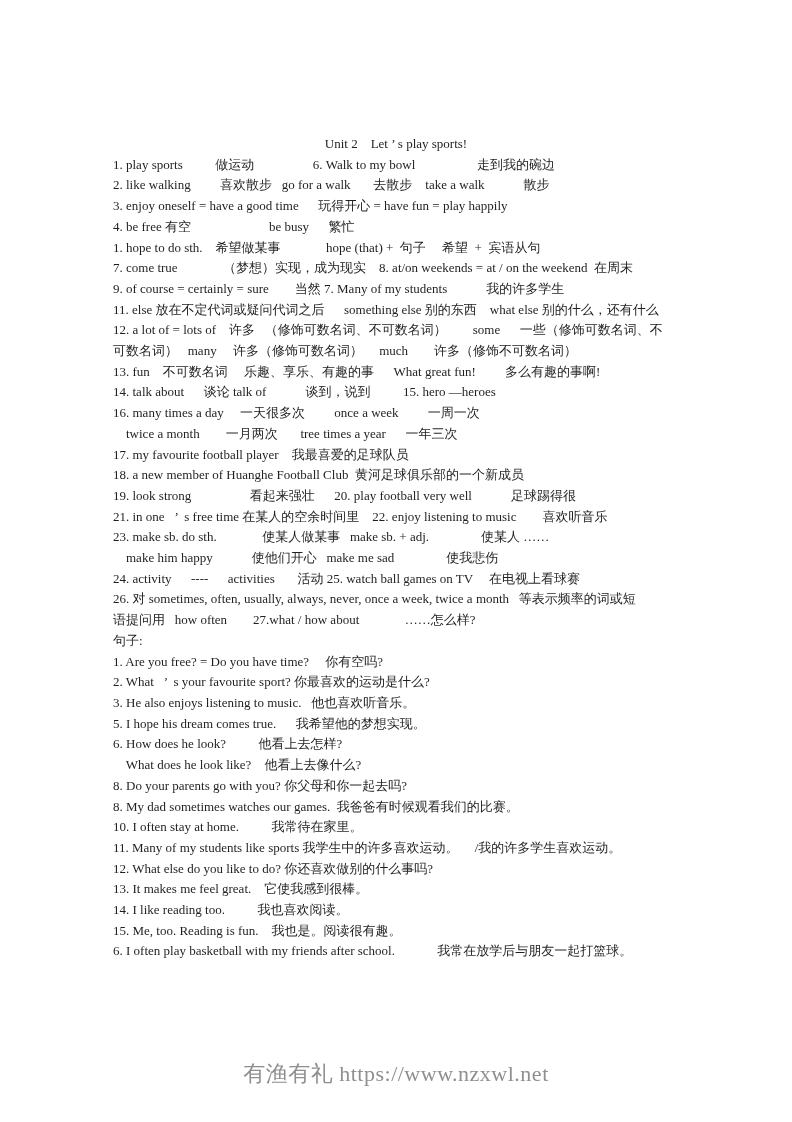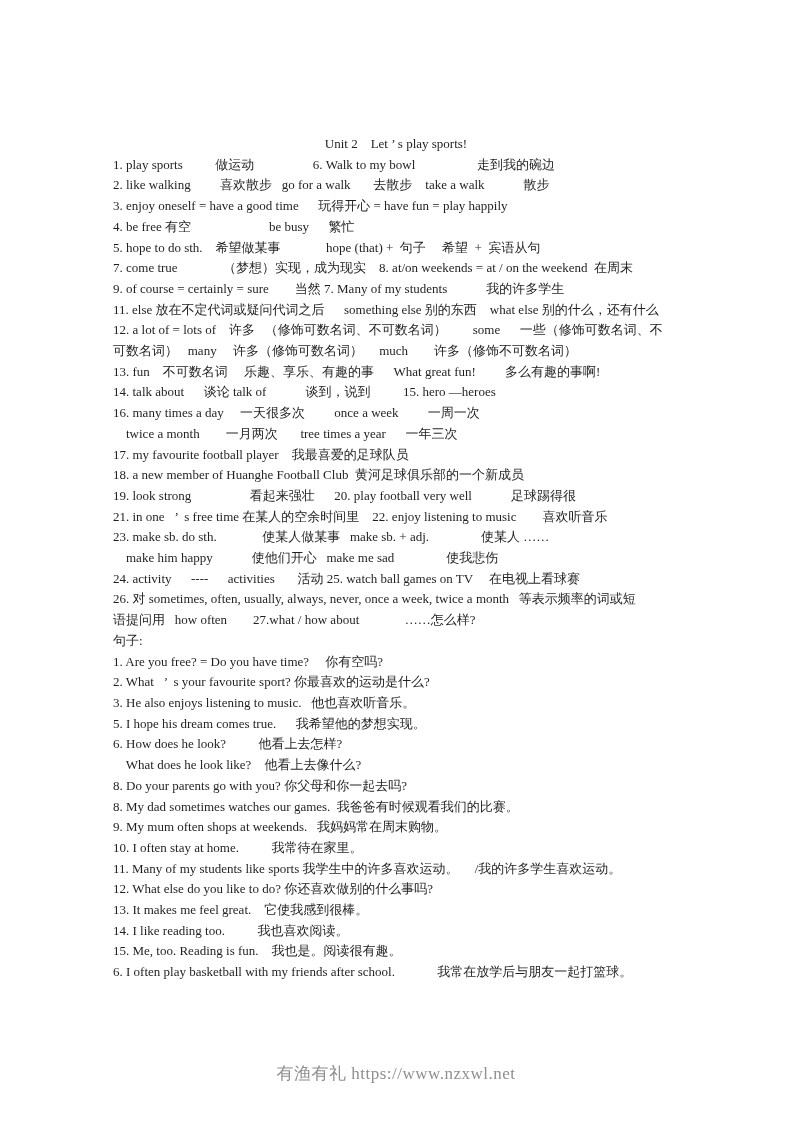--- a/index.html
+++ b/index.html
@@ -29,37 +29,37 @@
     white-space: pre;
     text-align: center;
     min-height: 20.7px;
   }
   .watermark {
     position: absolute;
     left: 0;
     right: 0;
     top: 1064px;
     text-align: center;
-    font-size: 17px;
+    font-size: 22px;
     color: #8f8f8f;
     letter-spacing: 0.5px;
   }
 </style>
 </head>
 <body>
 
 <div class="sheet">
   <div class="content">
     <div class="title-line">Unit 2    Let ’ s play sports!</div>
     <div>
         <div class="line">1. play sports          做运动                  6. Walk to my bowl                   走到我的碗边</div>
         <div class="line">2. like walking         喜欢散步   go for a walk       去散步    take a walk            散步</div>
         <div class="line">3. enjoy oneself = have a good time      玩得开心 = have fun = play happily</div>
         <div class="line">4. be free 有空                        be busy      繁忙</div>
-        <div class="line">5. hope to do sth.    希望做某事              hope (that) +  句子     希望  +  宾语从句</div>
+        <div class="line">1. hope to do sth.    希望做某事              hope (that) +  句子     希望  +  宾语从句</div>
         <div class="line">7. come true              （梦想）实现，成为现实    8. at/on weekends = at / on the weekend  在周末</div>
         <div class="line">9. of course = certainly = sure        当然 7. Many of my students            我的许多学生</div>
         <div class="line">11. else 放在不定代词或疑问代词之后      something else 别的东西    what else 别的什么，还有什么</div>
         <div class="line">12. a lot of = lots of    许多   （修饰可数名词、不可数名词）        some      一些（修饰可数名词、不</div>
         <div class="line">可数名词）   many     许多（修饰可数名词）     much        许多（修饰不可数名词）</div>
         <div class="line">13. fun    不可数名词     乐趣、享乐、有趣的事      What great fun!         多么有趣的事啊!</div>
         <div class="line">14. talk about      谈论 talk of            谈到，说到          15. hero —heroes</div>
         <div class="line">16. many times a day     一天很多次         once a week         一周一次</div>
         <div class="line">    twice a month        一月两次       tree times a year      一年三次</div>
         <div class="line">17. my favourite football player    我最喜爱的足球队员</div>
@@ -75,21 +75,20 @@
     <div class="line">句子:</div>
     <div>
         <div class="line">1. Are you free? = Do you have time?     你有空吗?</div>
         <div class="line">2. What   ’  s your favourite sport? 你最喜欢的运动是什么?</div>
         <div class="line">3. He also enjoys listening to music.   他也喜欢听音乐。</div>
         <div class="line">5. I hope his dream comes true.      我希望他的梦想实现。</div>
         <div class="line">6. How does he look?          他看上去怎样?</div>
         <div class="line">    What does he look like?    他看上去像什么?</div>
         <div class="line">8. Do your parents go with you? 你父母和你一起去吗?</div>
         <div class="line">8. My dad sometimes watches our games.  我爸爸有时候观看我们的比赛。</div>
-        <div class="line">9. My mum often shops at weekends.   我妈妈常在周末购物。</div>
         <div class="line">10. I often stay at home.          我常待在家里。</div>
         <div class="line">11. Many of my students like sports 我学生中的许多喜欢运动。     /我的许多学生喜欢运动。</div>
         <div class="line">12. What else do you like to do? 你还喜欢做别的什么事吗?</div>
         <div class="line">13. It makes me feel great.    它使我感到很棒。</div>
         <div class="line">14. I like reading too.          我也喜欢阅读。</div>
         <div class="line">15. Me, too. Reading is fun.    我也是。阅读很有趣。</div>
         <div class="line">6. I often play basketball with my friends after school.             我常在放学后与朋友一起打篮球。</div>
       </div>
   </div>
   <div class="watermark">

